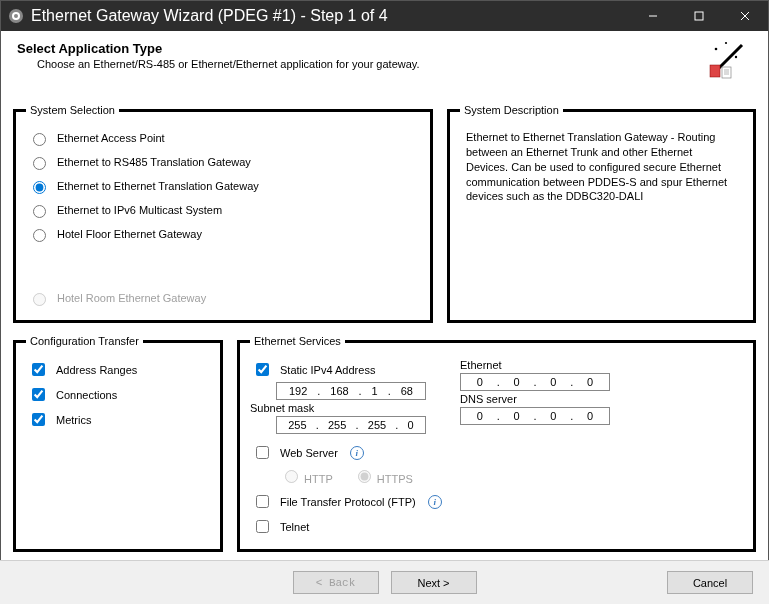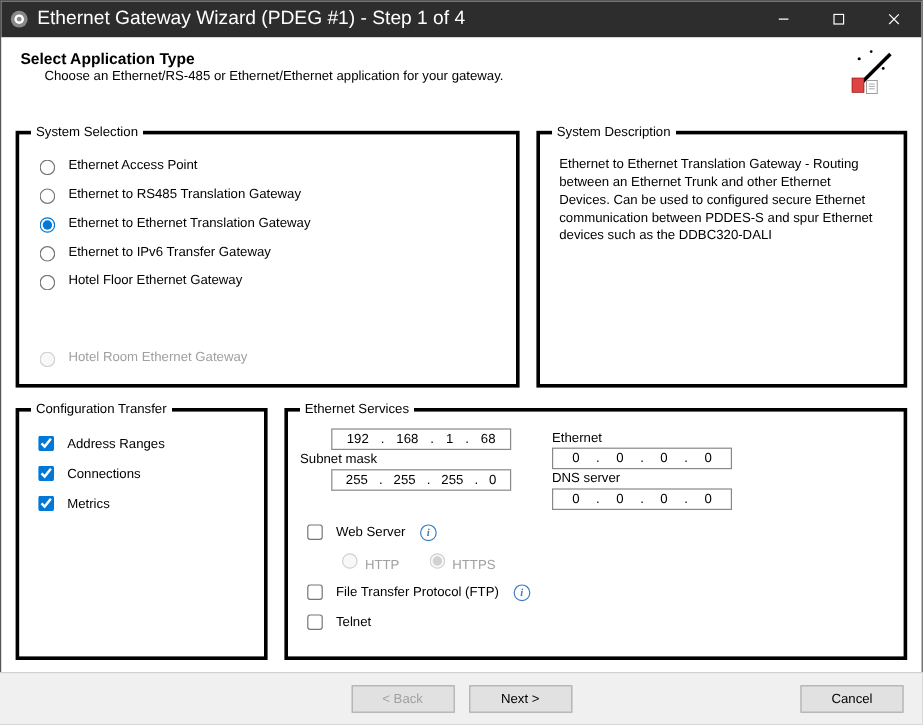--- a/index.html
+++ b/index.html
@@ -30,21 +30,21 @@
   .svc-grid { display:grid; grid-template-columns: 190px 170px; gap:4px 20px; align-items:start;}
   .ip-box { border:1px solid #888; padding:2px 4px; font-size:11px; font-family:inherit; width:150px; text-align:center; letter-spacing:0px; display:flex; justify-content:space-evenly; background:#fff;}
   .ip-box span.dot{ padding:0 2px;}
   .lbl { font-size:11px; margin:2px 0 2px 0;}
   .sub-indent { margin-left:26px; }
   .web-sub { display:flex; gap:20px; margin-left:30px; margin-top:2px; color:#a0a0a0; font-size:11px; align-items:center;}
   .info-icon { display:inline-flex; width:14px; height:14px; border:1px solid #3a7cc2; border-radius:50%; color:#3a7cc2; font-size:9px; font-weight:bold; font-style:italic; align-items:center; justify-content:center; margin-left:4px; font-family:Georgia,serif;}
   .footer { position:absolute; bottom:0; left:0; right:0; border-top:1px solid #d0d0d0; padding:10px 16px; display:flex; justify-content:flex-end; gap:12px; background:#f0f0f0;}
   .footer .center-btns { position:absolute; left:50%; transform:translateX(-50%); display:flex; gap:12px;}
   button.btn { min-width:86px; height:23px; font-size:11px; border:1px solid #adadad; background:#e1e1e1; }
-  button.btn:disabled { color:#a0a0a0; background:#e1e1e1;}
+  button.btn:disabled { color:#a0a0a0; background:#e1e1e1;font-family:Liberation Mono, monospace;}
   button.btn.cancel { min-width:86px;}
   .sys-desc-inner{min-height:140px;}
   .sys-sel-inner{min-height:140px;}
   .eth-inner{min-height:180px;}
   .cfg-inner{min-height:180px;}
 </style>
 </head>
 <body>
 
 <div class="titlebar">
@@ -107,21 +107,21 @@
         <label class="radio-row">
             <input type="radio" name="sys" style="">
             <span>Ethernet to RS485 Translation Gateway</span>
           </label>
         <label class="radio-row">
             <input type="radio" name="sys" checked="" style="">
             <span>Ethernet to Ethernet Translation Gateway</span>
           </label>
         <label class="radio-row">
             <input type="radio" name="sys" style="">
-            <span>Ethernet to IPv6 Transfer Gateway</span>
+            <span>Ethernet to IPv6 Multicast System</span>
           </label>
         <label class="radio-row">
             <input type="radio" name="sys" style="">
             <span>Hotel Floor Ethernet Gateway</span>
           </label>
         <label class="radio-row disabled">
             <input type="radio" name="sys" disabled="" style="">
             <span>Hotel Room Ethernet Gateway</span>
           </label>
       </div>
@@ -150,20 +150,24 @@
             <input type="checkbox" checked="" style="">
             <span>Metrics</span>
           </label>
       </div>
     </fieldset>
     <fieldset class="group eth-svc">
       <legend>Ethernet Services</legend>
       <div class="eth-inner">
         <div class="svc-grid">
           <div>
+            <label class="chk-row">
+                <input type="checkbox" checked="" style="">
+                <span>Static IPv4 Address</span>
+              </label>
             <div class="sub-indent">
               <div class="ip-box">
                 <span>192</span>
                   <span class="dot">.</span>
                   <span>168</span>
                   <span class="dot">.</span>
                   <span>1</span>
                   <span class="dot">.</span>
                   <span>68</span>
               </div>

